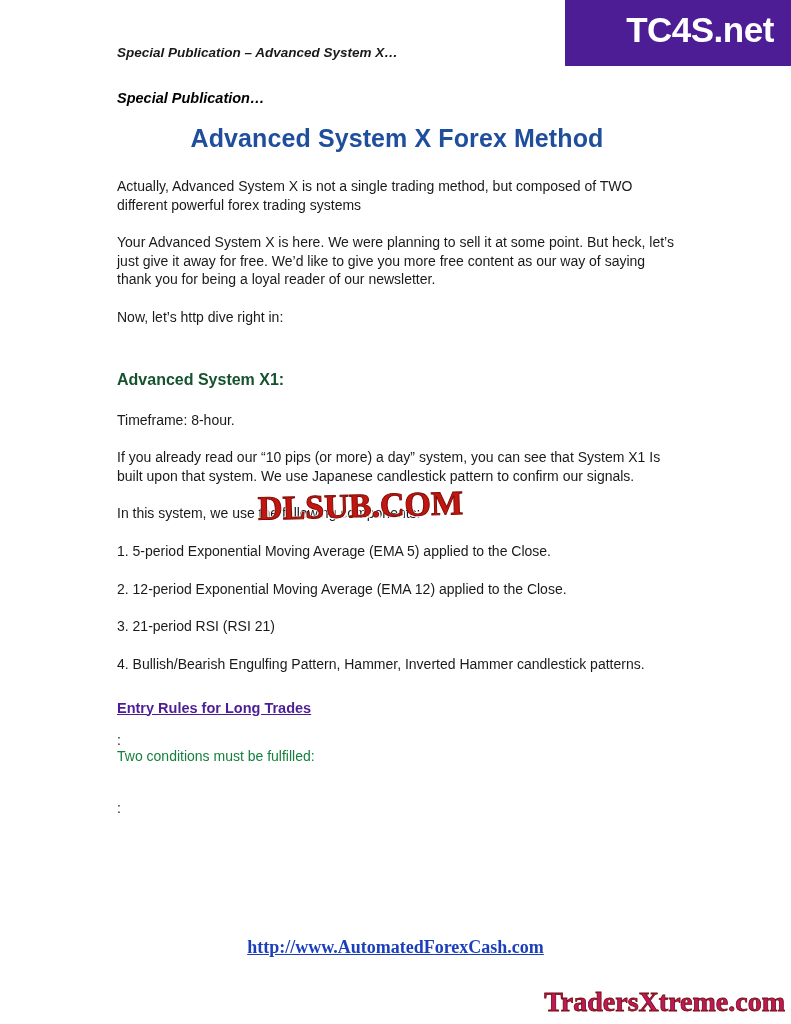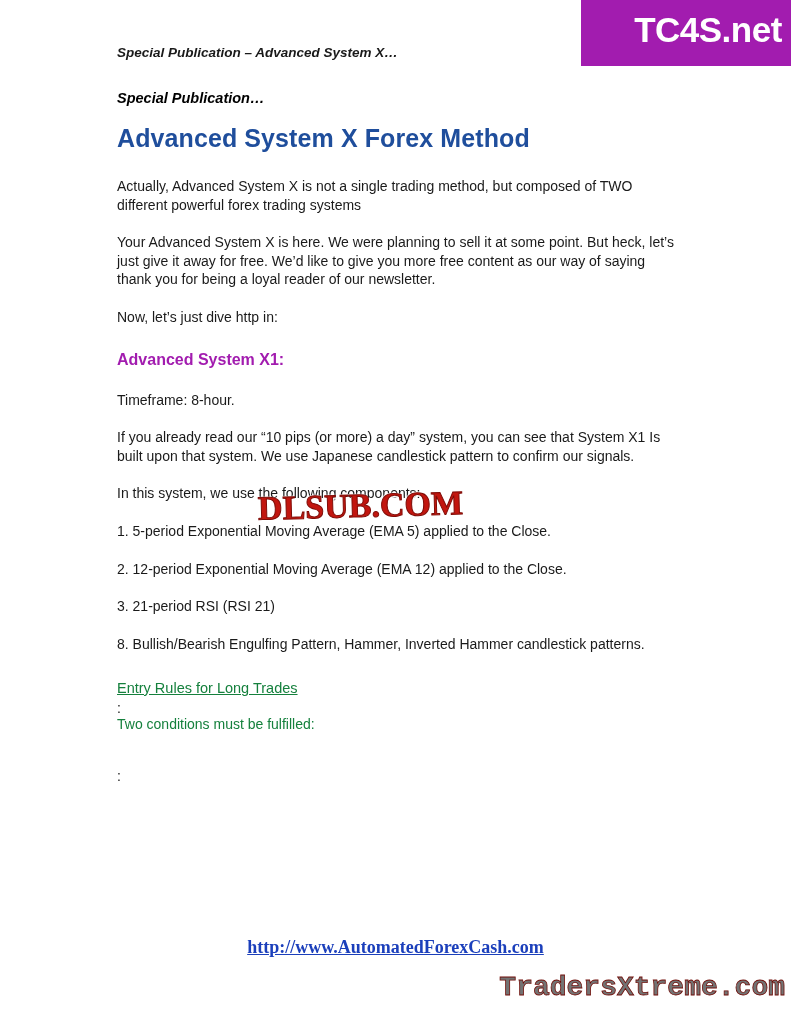--- a/index.html
+++ b/index.html
@@ -14,23 +14,23 @@
     overflow: hidden;
     font-family: "Liberation Sans", sans-serif;
     color: #000000;
   }
 
   
   .wm-topright {
     position: absolute;
     top: 0;
     right: 0;
-    width: 210px;
+    width: 226px;
     height: 66px;
-    background: #a21caf;
+    background: #4c1d95;
     color: #ffffff;
     font-family: "Liberation Sans", sans-serif;
     font-weight: bold;
     font-size: 35px;
     letter-spacing: -0.5px;
     display: flex;
     align-items: center;
     justify-content: center;
     box-sizing: border-box;
     padding-bottom: 6px;
@@ -48,25 +48,25 @@
     letter-spacing: 0px;
     color: #c2160f;
     -webkit-text-stroke: 1px #7e0b06;
     text-shadow: 2px 2px 0 rgba(255,255,255,0.85), -1px -1px 0 rgba(255,255,255,0.7);
     white-space: nowrap;
   }
 
   .wm-bottomright {
     position: absolute;
     right: 6px;
-    bottom: 21px;
-    font-family: Liberation Mono, monospace;
+    bottom: 6px;
+    font-family: Liberation Serif, serif;
     font-weight: bold;
     font-size: 28px;
-    color: #737373;
+    color: #be185d;
     -webkit-text-stroke: 0.8px #6f0a05;
     text-shadow: 1px 1px 0 rgba(255,255,255,0.8);
     white-space: nowrap;
   }
 
   
   .page {
     position: absolute;
     left: 0;
     top: 0;
@@ -96,45 +96,46 @@
     font-size: 14.5px;
     font-weight: bold;
     font-style: italic;
     margin: 0 0 18px 0;
   }
 
   h1.doc-title {
     font-size: 25px;
     font-weight: bold;
     color: #1f4e9c;
+    text-align: center;
     margin: 0 0 24px 0;
     letter-spacing: 0.1px;
     font-family: "Liberation Sans", sans-serif;
   }
 
   p.body-text {
     font-size: 14px;
     line-height: 1.33;
     margin: 0 0 19px 0;
     color: #1a1a1a;
   }
 
   h2.section-title {
     font-size: 16px;
     font-weight: bold;
-    color: #a21caf;
-    margin: 24px 0 22px 0;
+    color: #14532d;
+    margin: 44px 0 22px 0;
   }
 
   .rules-heading {
     font-size: 14.5px;
-    font-weight: normal;
+    font-weight: bold;
     text-decoration: underline;
-    margin: 26px 0 4px 0;
-    color: #15803d;
+    margin: 26px 0 16px 0;
+    color: #4c1d95;
   }
 
   .colon-line {
     font-size: 14px;
     margin: 0;
     line-height: 1.15;
     color: #1a1a1a;
   }
 
   .cond-line {
@@ -184,31 +185,31 @@
   <div class="running-head">Special Publication – Advanced System X…</div>
 
   <div class="content">
 
     <p class="special-pub">Special Publication…</p>
 
     <h1 class="doc-title">Advanced System X Forex Method</h1>
 
     <p class="body-text">Actually, Advanced System X is not a single trading method, but composed of TWO different powerful forex trading systems</p>
     <p class="body-text">Your Advanced System X is here. We were planning to sell it at some point. But heck, let’s just give it away for free. We’d like to give you more free content as our way of saying thank you for being a loyal reader of our newsletter.</p>
-    <p class="body-text">Now, let’s just dive http in:</p>
+    <p class="body-text">Now, let’s http dive right in:</p>
 
     <h2 class="section-title">Advanced System X1:</h2>
 
     <p class="body-text">Timeframe: 8-hour.</p>
     <p class="body-text">If you already read our “10 pips (or more) a day” system, you can see that System X1 Is built upon that system. We use Japanese candlestick pattern to confirm our signals.</p>
     <p class="body-text">In this system, we use the following components:</p>
     <p class="body-text">1.  5-period Exponential Moving Average (EMA 5)  applied to the Close.</p>
     <p class="body-text">2. 12-period Exponential Moving Average (EMA 12) applied to the Close.</p>
     <p class="body-text">3. 21-period RSI (RSI 21)</p>
-    <p class="body-text">8. Bullish/Bearish Engulfing Pattern, Hammer, Inverted Hammer candlestick patterns.</p>
+    <p class="body-text">4. Bullish/Bearish Engulfing Pattern, Hammer, Inverted Hammer candlestick patterns.</p>
 
     <p class="rules-heading">Entry Rules for Long Trades</p>
     <p class="colon-line">:</p>
     <p class="cond-line">Two conditions must be fulfilled:</p>
 
 
     <p class="trailing-colon">:</p>
   </div>
 
   <div class="footer-link">

